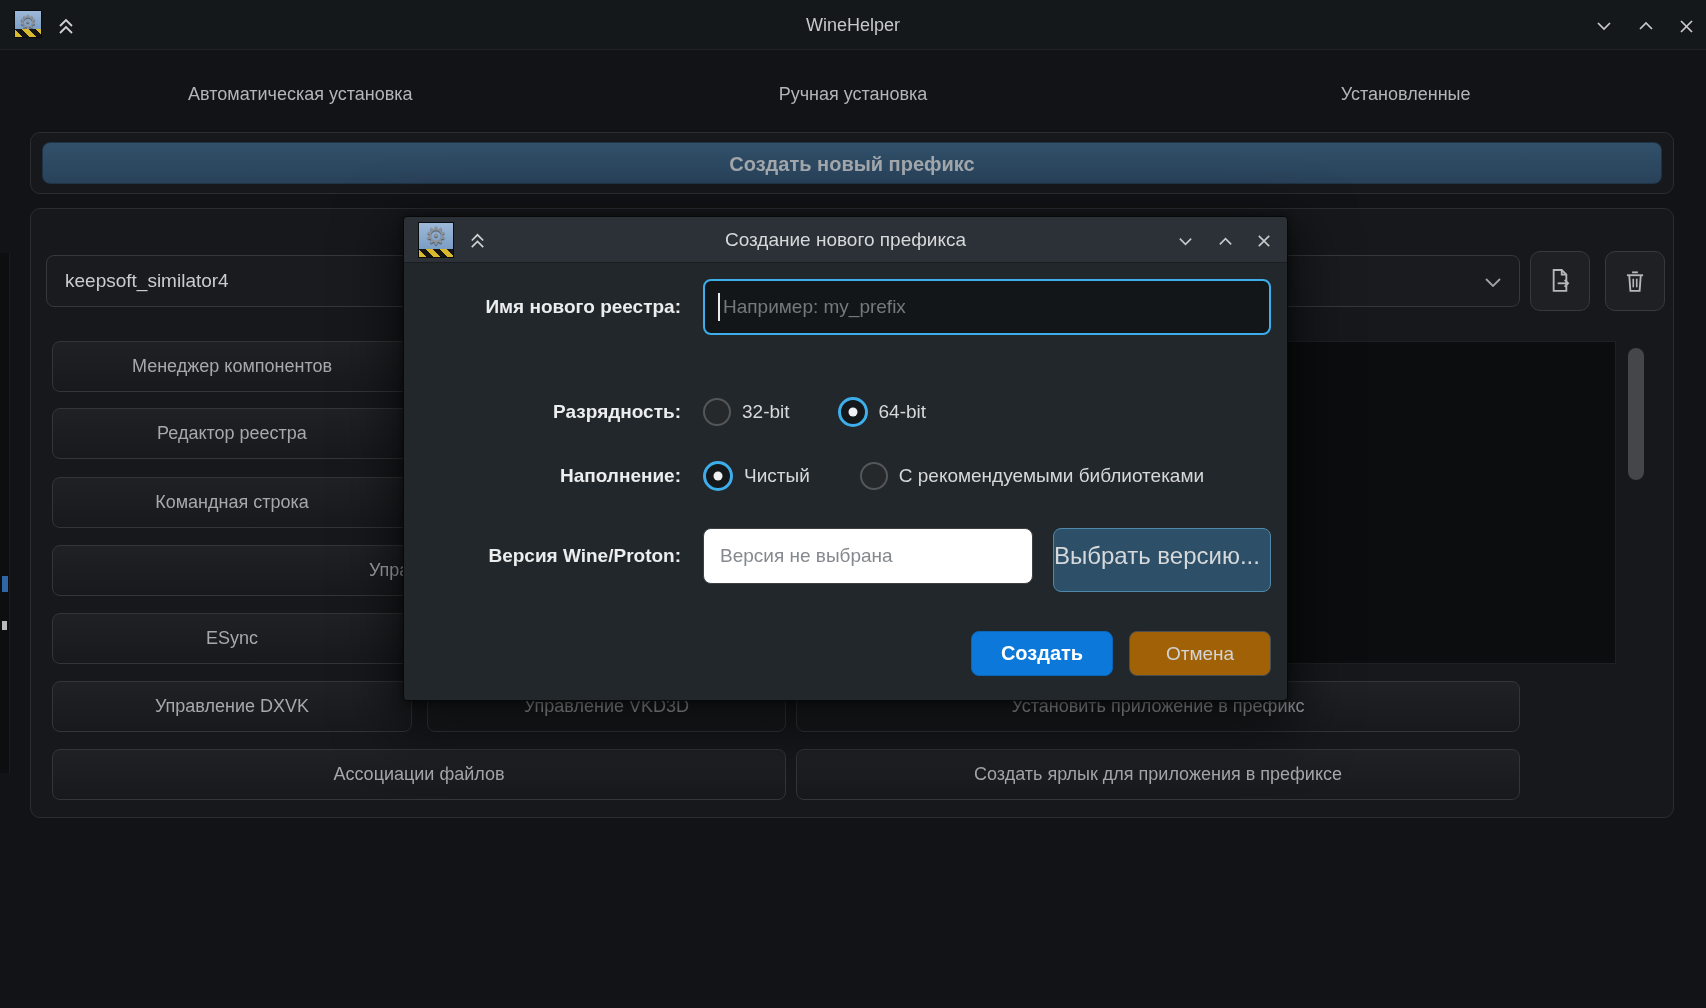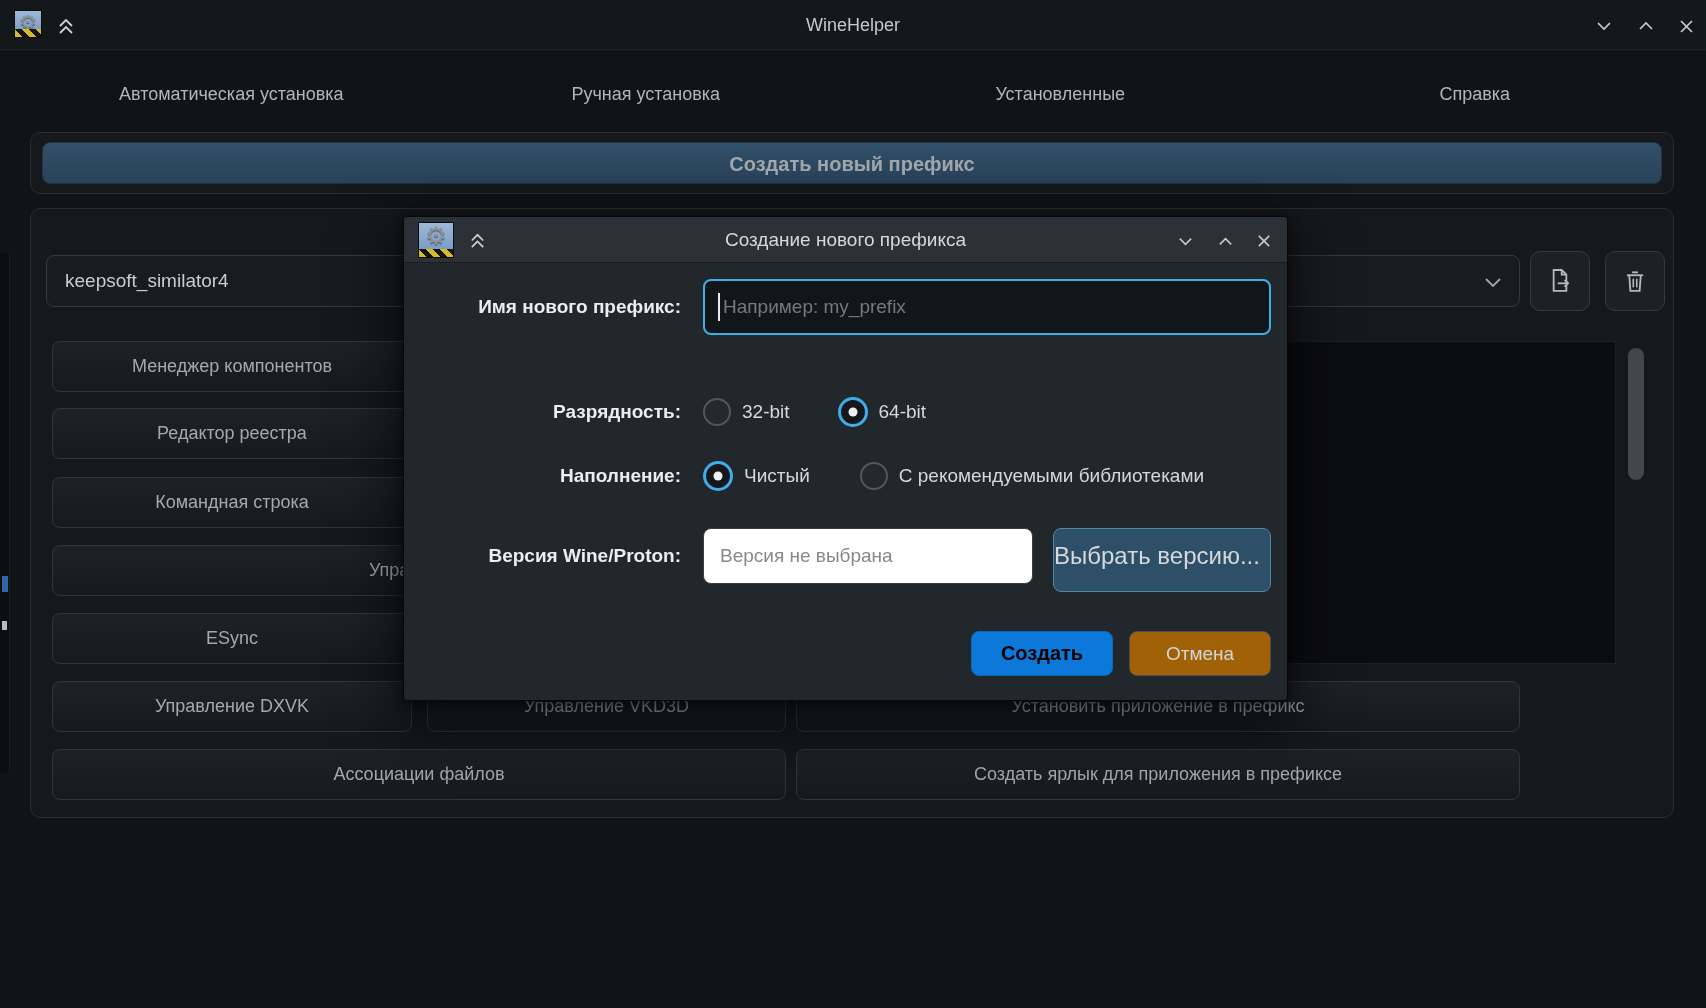--- a/index.html
+++ b/index.html
@@ -69,21 +69,21 @@
   .radio.off{border:2px solid #54575a;background:#26292c;}
   .radio.on{border:3px solid #3daee9;background:#15181b;position:relative;}
   .radio.on::after{content:"";position:absolute;width:9px;height:9px;border-radius:50%;background:#eff0f1;
     top:50%;left:50%;transform:translate(-50%,-50%);}
   .radio-label{color:#d6d8da;font-size:19px;margin-left:11px;}
   .version-input{left:299px;top:311px;width:330px;height:56px;background:#ffffff;border:1px solid #3d4043;
     border-radius:8px;color:#85898d;font-size:19px;line-height:54px;padding-left:16px;}
   .choose-version-btn{left:649px;top:311px;width:218px;height:64px;background:#2d4f68;
     border:1px solid #4e89ab;border-radius:8px;color:#d6d9db;font-size:24px;text-align:left;line-height:54px;}
   .create-btn{left:567px;top:414px;width:142px;height:45px;background:#0c79da;border:1px solid #0a66b8;
-    border-radius:8px;color:#000000;font-weight:bold;font-size:20px;text-align:center;line-height:43px;}
+    border-radius:8px;color:#ffffff;font-weight:bold;font-size:20px;text-align:center;line-height:43px;}
   .cancel-btn{left:725px;top:414px;width:142px;height:45px;background:#a16207;border:1px solid #4b4d51;
     border-radius:8px;color:#d2d4d6;font-size:19px;text-align:center;line-height:43px;}
   svg{display:block;}
 </style>
 </head>
 <body>
 
 <div class="abs titlebar">
   <div class="abs app-icon" style="left:14px;top:10px;">
     <span class="gear">⚙</span>
@@ -110,21 +110,20 @@
       <line x1="3" y1="3" x2="14" y2="14" stroke="#c8cacc" stroke-width="1.7"></line>
       <line x1="14" y1="3" x2="3" y2="14" stroke="#c8cacc" stroke-width="1.7"></line>
     </svg>
   </div>
 </div>
 
 <div class="abs tabstrip">
   <div class="tab">Автоматическая установка</div>
   <div class="tab">Ручная установка</div>
   <div class="tab">Установленные</div>
-  <div class="tab">Справка</div>
 </div>
 
 <div class="abs group group1"></div>
 <div class="abs create-prefix-btn">Создать новый префикс</div>
 
 <div class="abs group group2"></div>
 
 <div class="abs combo">
   <span>keepsoft_similator4</span>
   <span class="chev">
@@ -195,21 +194,21 @@
       </svg>
     </div>
     <div class="abs icon-btn-plain" style="left:849px;top:13px;width:22px;height:22px;">
       <svg width="16" height="16" viewBox="0 0 17 17">
         <line x1="3" y1="3" x2="14" y2="14" stroke="#c8cacc" stroke-width="1.7"></line>
         <line x1="14" y1="3" x2="3" y2="14" stroke="#c8cacc" stroke-width="1.7"></line>
       </svg>
     </div>
   </div>
 
-  <div class="abs dlg-label" style="top:62px;height:56px;line-height:56px;">Имя нового префикс:</div>
+  <div class="abs dlg-label" style="top:62px;height:56px;line-height:56px;">Имя нового реестра:</div>
   <div class="abs name-input">
     <span class="caret"></span>
     <span class="placeholder">Например: my_prefix</span>
   </div>
 
   <div class="abs dlg-label" style="top:183px;height:24px;line-height:24px;">Разрядность:</div>
   <div class="abs radio-row" style="top:183px;height:24px;">
     <span class="radio off"></span>
     <span class="radio-label">32-bit</span>
     <span class="radio on" style="margin-left:48px;"></span>

